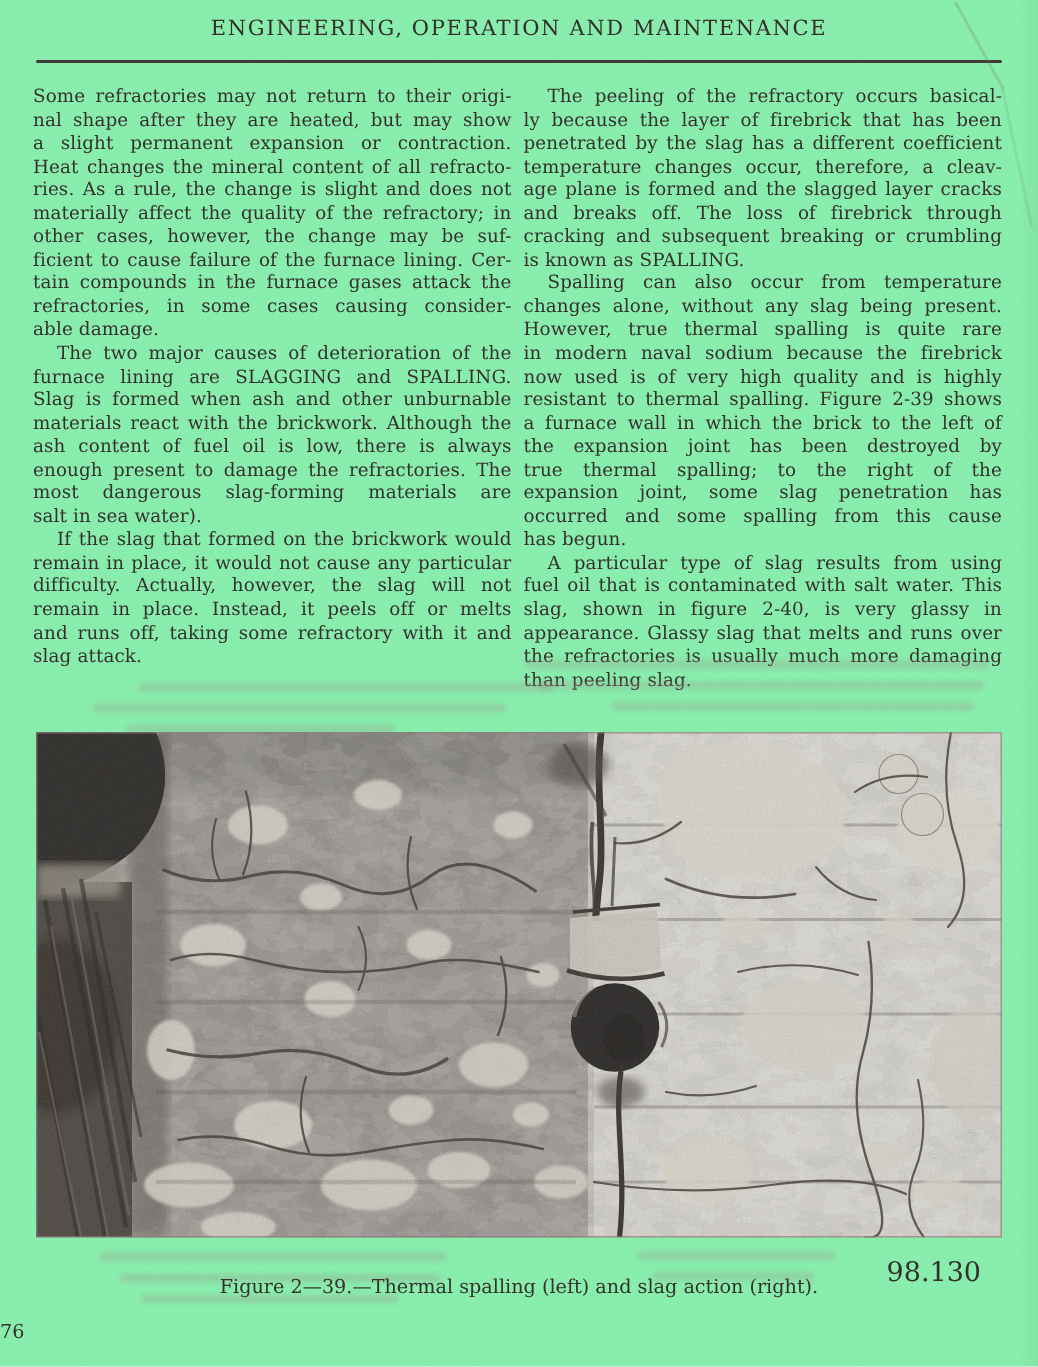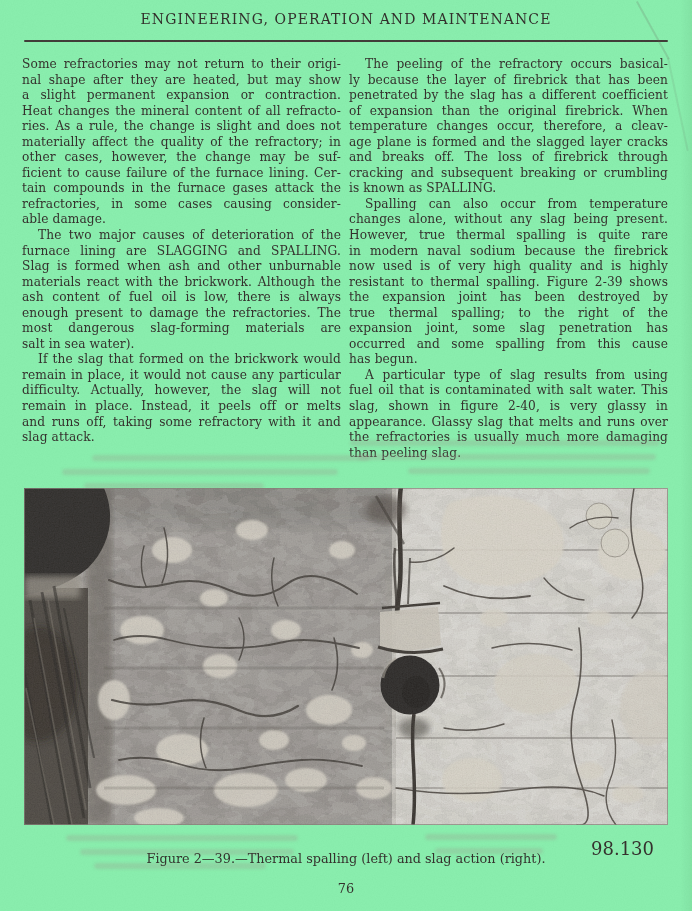--- a/index.html
+++ b/index.html
@@ -43,21 +43,21 @@
   }
   .photo svg{display:block;}
   .credit{
     position:absolute;top:838px;right:38px;font-size:18px;color:#2f2b27;
   }
   .caption{
     position:absolute;top:851px;left:0;width:100%;text-align:center;
     font-size:12.8px;color:#2f2b27;white-space:nowrap;
   }
   .page-number{
-    position:absolute;top:881px;left:0;width:100%;text-align:center;
+    position:absolute;top:881px;left:0;width:100%;text-align:left;
     font-size:12.8px;color:#2f2b27;
   }
   .paper-grain{position:absolute;left:0;top:0;z-index:10;pointer-events:none;}
 </style>
 </head>
 <body>
 
 <div class="page">
 
   <div class="header-title">ENGINEERING, OPERATION AND MAINTENANCE</div>
@@ -97,34 +97,34 @@
         <div class="line">remain in place. Instead, it peels off or melts</div>
         <div class="line">and runs off, taking some refractory with it and</div>
         <div class="line lastline">slag attack.</div>
       </div>
     </div>
   <div class="column right">
       <div class="para">
         <div class="line indent">The peeling of the refractory occurs basical-</div>
         <div class="line">ly because the layer of firebrick that has been</div>
         <div class="line">penetrated by the slag has a different coefficient</div>
-        <div class="line">of expansion than the original firebrick. When</div>
         <div class="line">temperature changes occur, therefore, a cleav-</div>
         <div class="line">age plane is formed and the slagged layer cracks</div>
         <div class="line">and breaks off. The loss of firebrick through</div>
         <div class="line">cracking and subsequent breaking or crumbling</div>
         <div class="line lastline">is known as SPALLING.</div>
       </div>
       <div class="para">
         <div class="line indent">Spalling can also occur from temperature</div>
         <div class="line">changes alone, without any slag being present.</div>
         <div class="line">However, true thermal spalling is quite rare</div>
         <div class="line">in modern naval sodium because the firebrick</div>
         <div class="line">now used is of very high quality and is highly</div>
         <div class="line">resistant to thermal spalling. Figure 2-39 shows</div>
+        <div class="line">a furnace wall in which the brick to the left of</div>
         <div class="line">the expansion joint has been destroyed by</div>
         <div class="line">true thermal spalling; to the right of the</div>
         <div class="line">expansion joint, some slag penetration has</div>
         <div class="line">occurred and some spalling from this cause</div>
         <div class="line lastline">has begun.</div>
       </div>
       <div class="para">
         <div class="line indent">A particular type of slag results from using</div>
         <div class="line">fuel oil that is contaminated with salt water. This</div>
         <div class="line">slag, shown in figure 2-40, is very glassy in</div>

